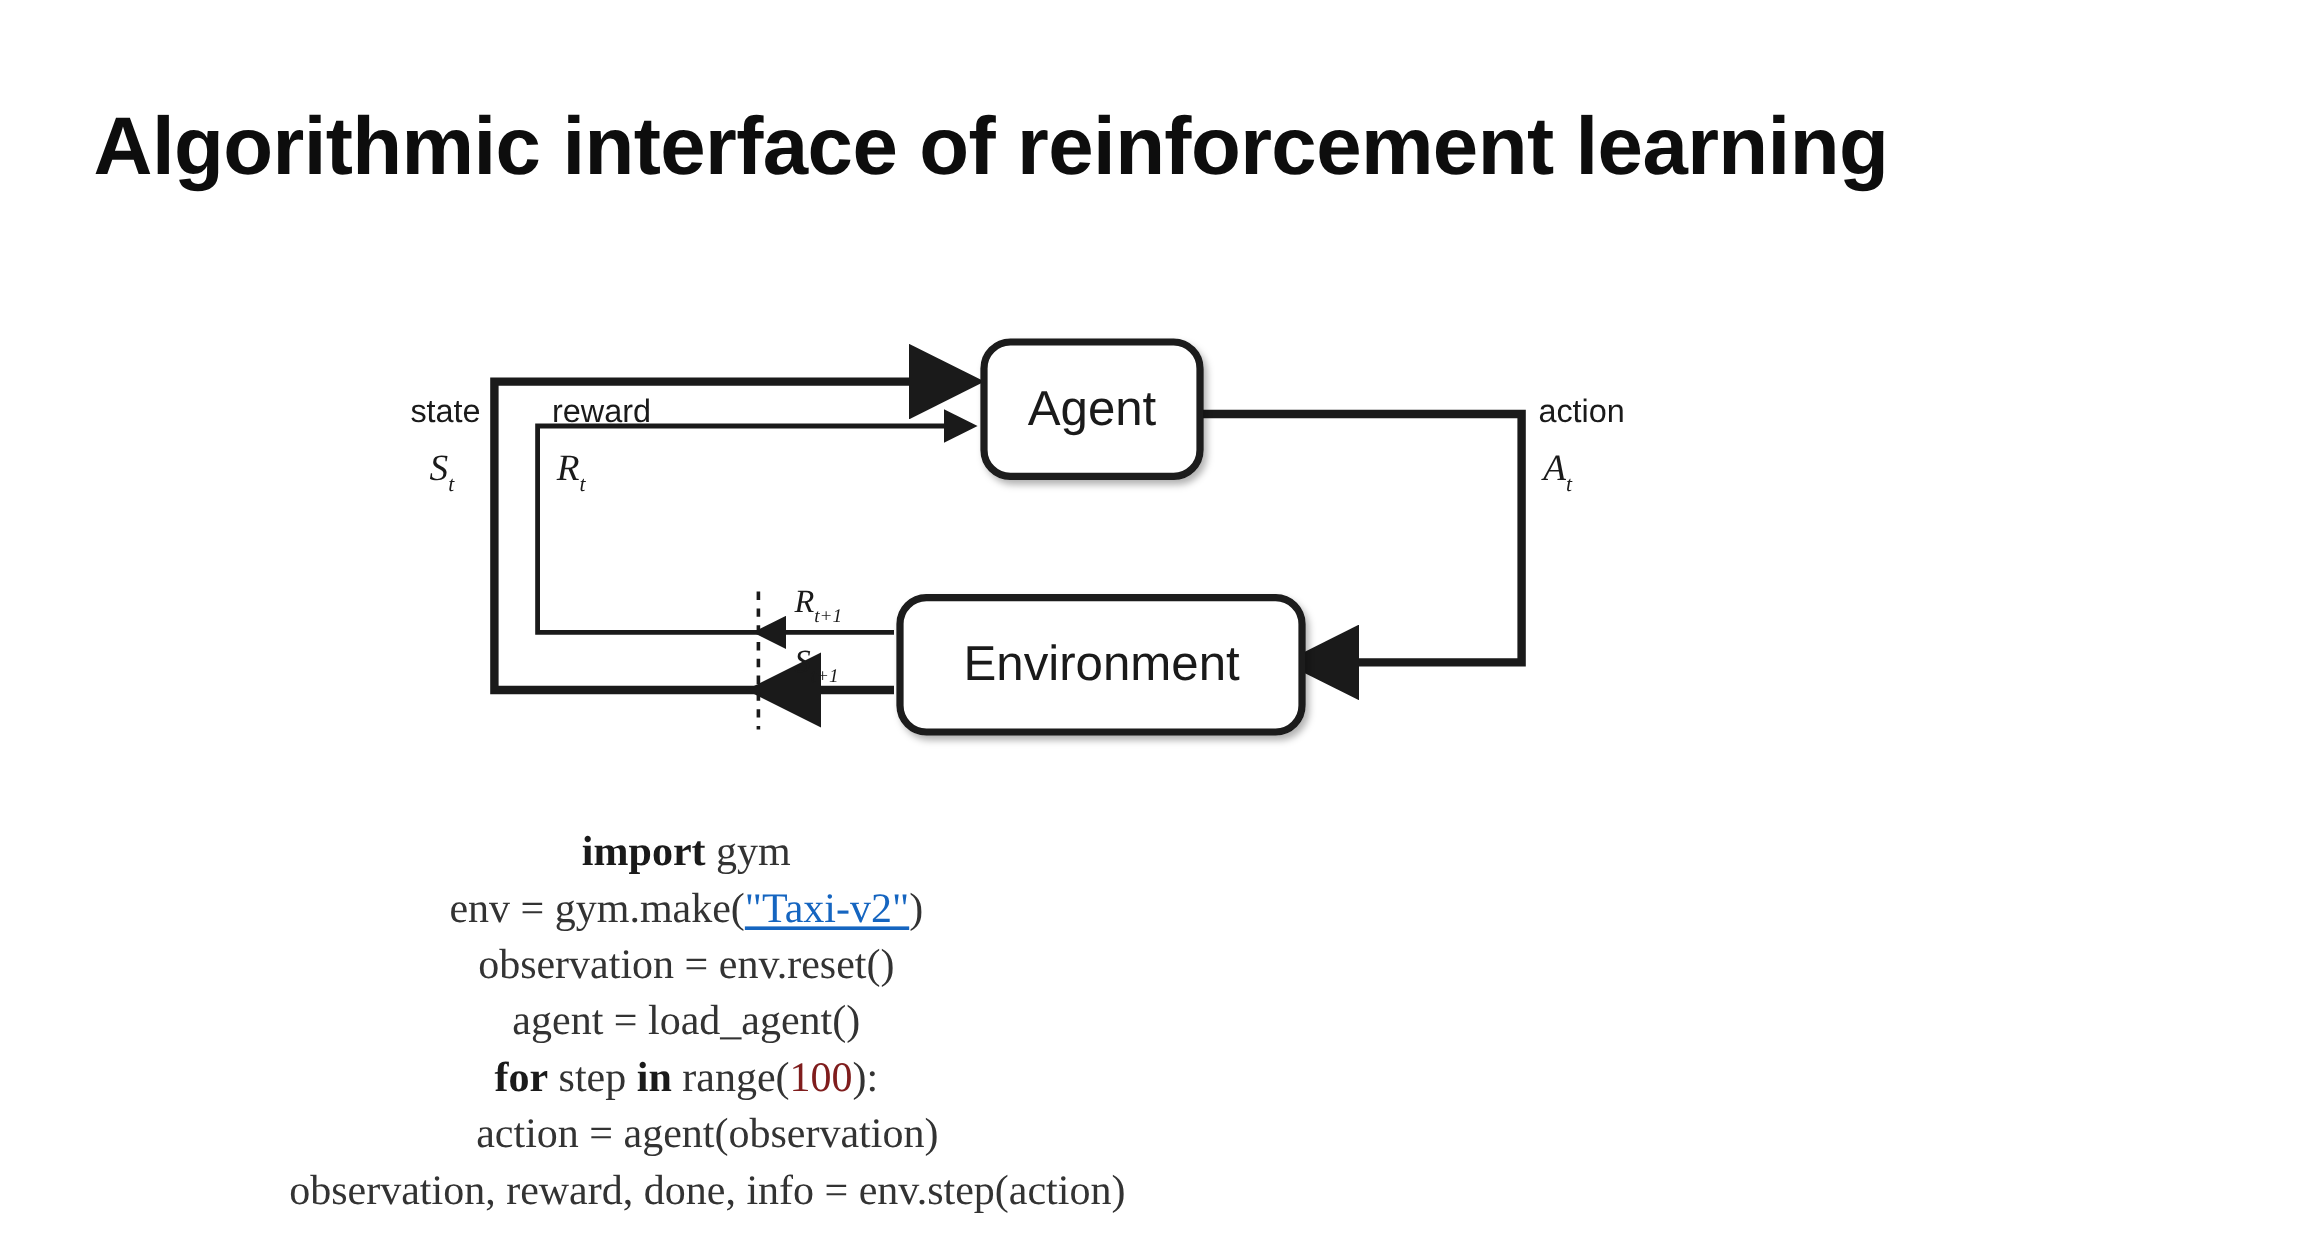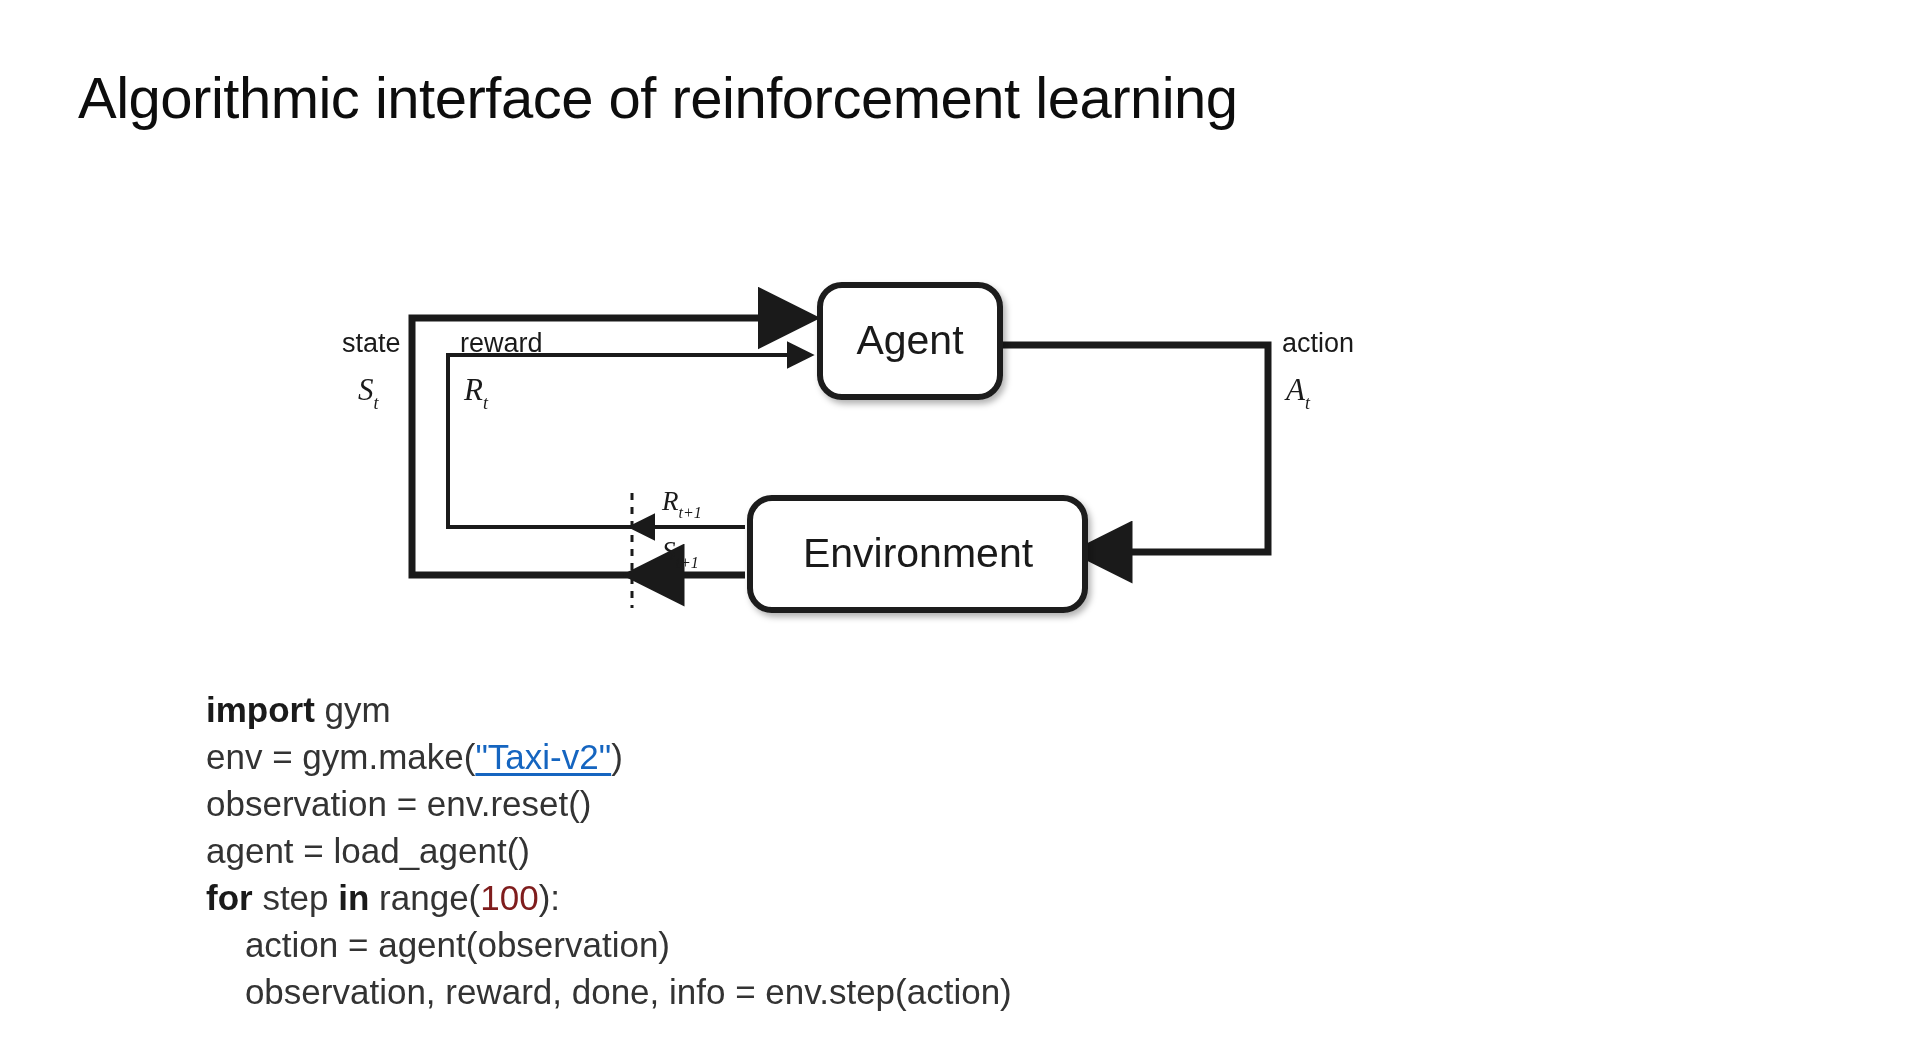--- a/index.html
+++ b/index.html
@@ -20,25 +20,25 @@
   .slide {
     position: absolute;
     inset: 0;
     background: #ffffff;
   }
 
   
   .slide-title {
     position: absolute;
     left: 78px;
-    top: 28px;
+    top: 40px;
     width: 1800px;
     font-family: "Liberation Sans", sans-serif;
-    font-size: 58px;
-    font-weight: 400;
+    font-size: 68px;
+    font-weight: 700;
     line-height: 1.08;
     letter-spacing: -0.5px;
     color: #0d0d0d;
     white-space: nowrap;
   }
 
   
   .diagram {
     position: absolute;
     left: 330px;
@@ -87,26 +87,27 @@
     font-style: italic;
     font-size: 16px;
     fill: #1a1a1a;
   }
 
   
   .code-block {
     position: absolute;
     left: 206px;
     top: 686px;
-    font-family: Liberation Sans, sans-serif;
+    font-family: Liberation Serif, serif;
     font-size: 35px;
     line-height: 47px;
     color: #333333;
     white-space: pre;
     letter-spacing: 0px;
+    text-align: center;
   }
   .code-line { display: block; height: 47px; }
   .tok-kw   { font-weight: bold; color: #1a1a1a; }
   .tok-num  { color: #7f1d1d; }
   .tok-link {
     color: #1565c0;
     text-decoration: underline;
     text-underline-offset: 4px;
   }
 </style>

